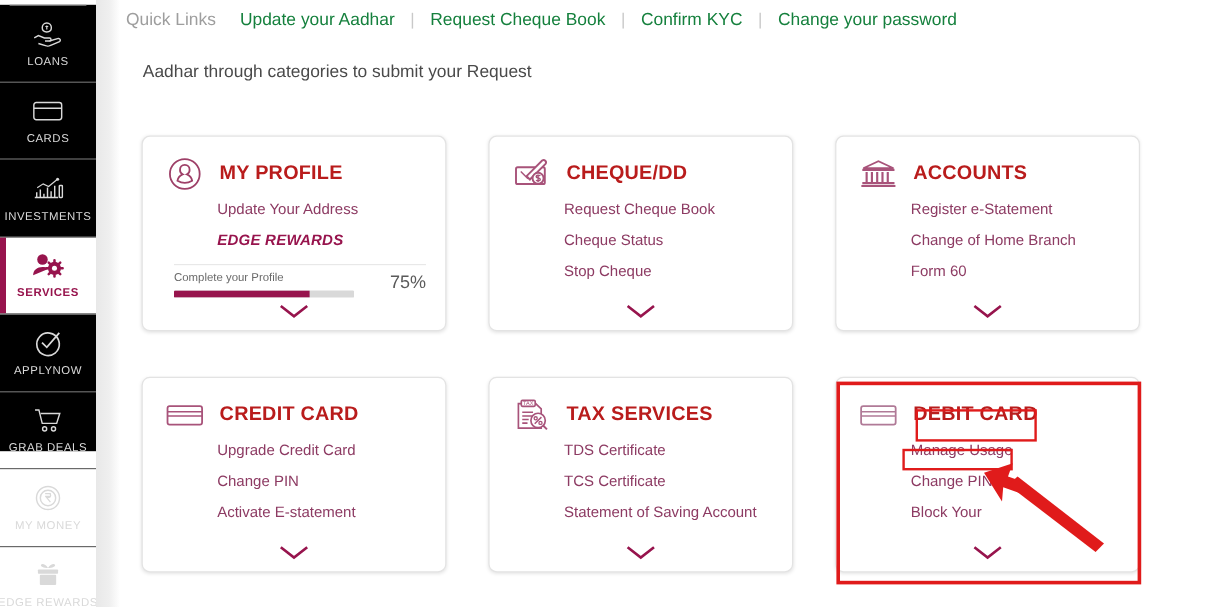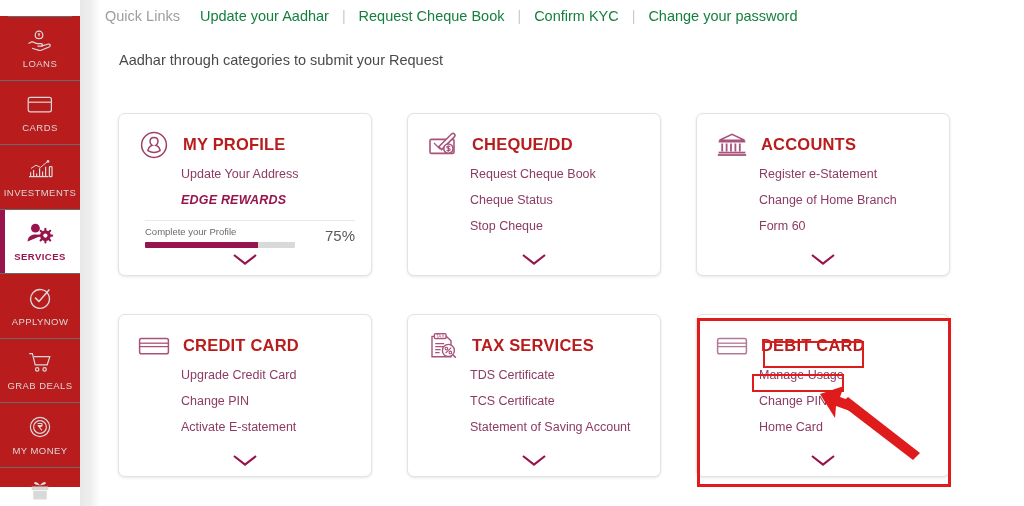--- a/index.html
+++ b/index.html
@@ -6,22 +6,22 @@
   body{
     width:1024px;height:506px;
     background:#ffffff;
     font-family:"Liberation Sans", sans-serif;
     overflow:hidden;
     position:relative;
   }
 
   
   #sidebar{
-    position:absolute;left:0;top:16px;width:80px;height:471px;
-    background:#b91c1c;
+    position:absolute;left:0;top:4px;width:80px;height:372px;
+    background:#000000;
   }
   .nav-item{
     position:relative;
     height:64.5px;
     box-sizing:border-box;
     border-bottom:1px solid #6a6a6a;
     display:flex;flex-direction:column;
     align-items:center;justify-content:center;
     color:#d9d9d9;
     cursor:pointer;
@@ -443,21 +443,21 @@
             <rect x="1.6" y="3.4" width="28.8" height="15.4" rx="1.8"></rect>
             <path d="M1.6 8.2 h28.8" stroke-width="1.3"></path>
             <path d="M1.6 11.6 h28.8" stroke-width="1.3"></path>
           </svg>
         </span>
         <span class="card-title">DEBIT CARD</span>
       </div>
       <div class="card-links">
         <a class="card-link">Manage Usage</a>
         <a class="card-link">Change PIN</a>
-        <a class="card-link">Home Card</a>
+        <a class="card-link">Block Your</a>
       </div>
       <div class="chevron">
         <svg class="chev-svg" width="28" height="14" viewBox="0 0 28 14" fill="none" stroke="#97144d" stroke-width="2.2">
           <path d="M3 3 L14 11.6 L25 3"></path>
         </svg>
       </div>
     </div>
 
   </div>
 

